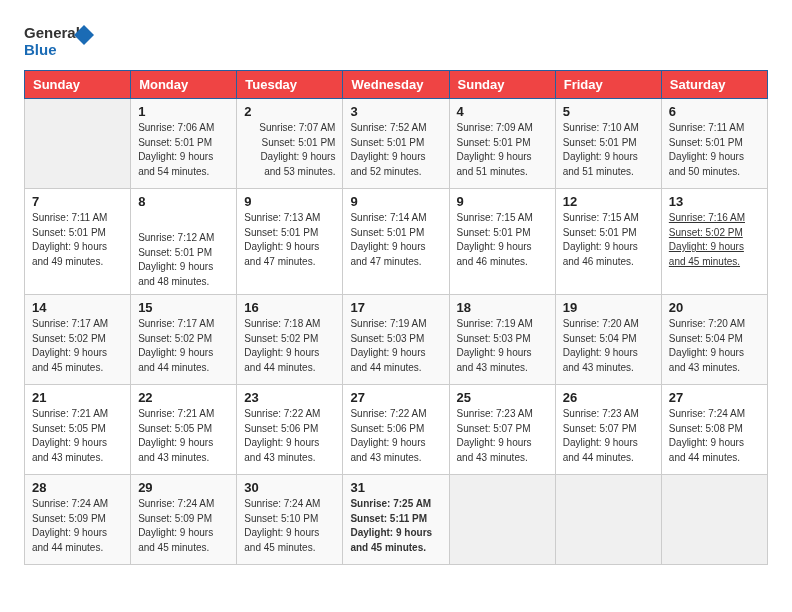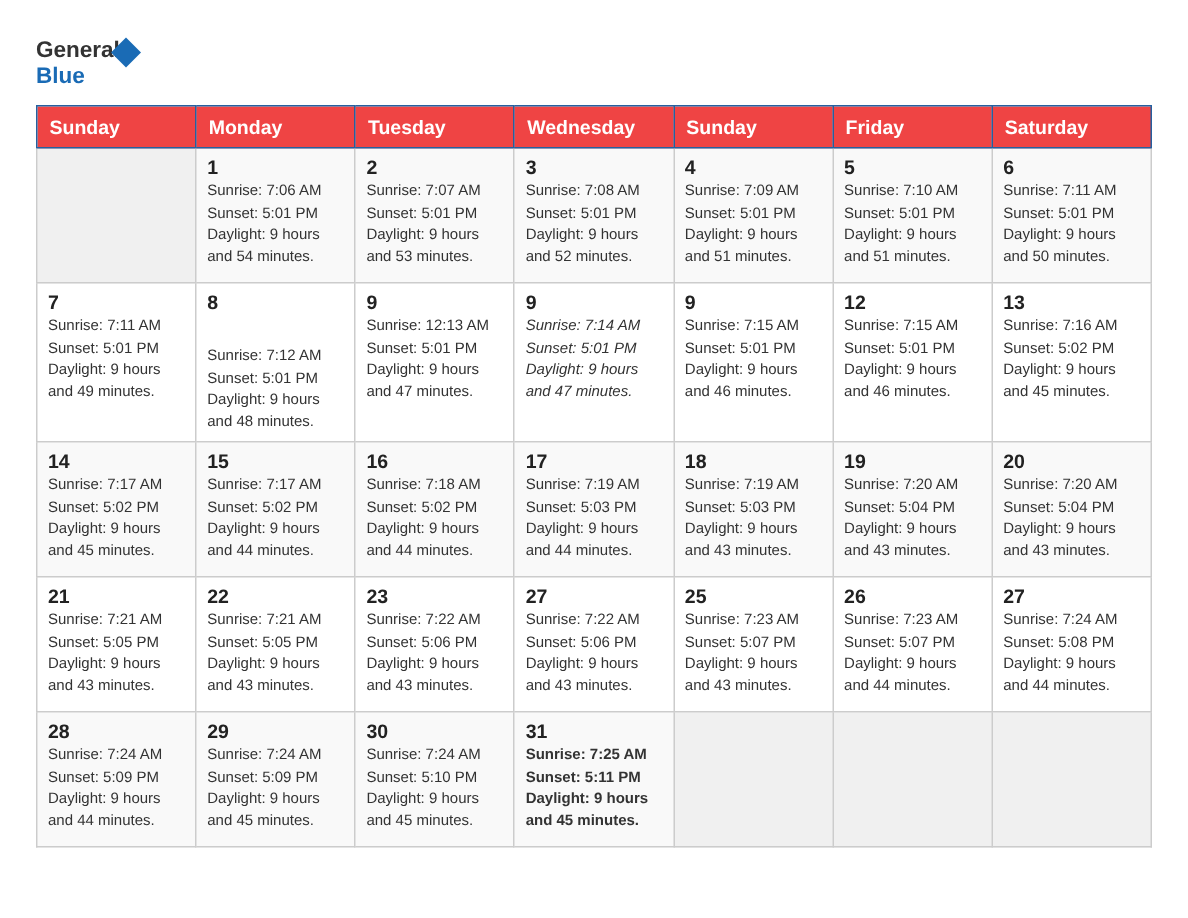--- a/index.html
+++ b/index.html
@@ -116,28 +116,28 @@
         <td class="empty-cell"></td>
         <td>
           <span class="day-number">1</span>
           <div class="day-info" style="white-space: pre-line;">Sunrise: 7:06 AM
 Sunset: 5:01 PM
 Daylight: 9 hours
 and 54 minutes.</div>
         </td>
         <td>
           <span class="day-number">2</span>
-          <div class="day-info" style="white-space: pre-line;">Sunrise: 7:07 AM
+          <div class="day-info" style="white-space: pre-line; text-align: right;">Sunrise: 7:07 AM
 Sunset: 5:01 PM
 Daylight: 9 hours
 and 53 minutes.</div>
         </td>
         <td>
           <span class="day-number">3</span>
-          <div class="day-info" style="white-space: pre-line;">Sunrise: 7:08 AM
+          <div class="day-info" style="white-space: pre-line;">Sunrise: 7:52 AM
 Sunset: 5:01 PM
 Daylight: 9 hours
 and 52 minutes.</div>
         </td>
         <td>
           <span class="day-number">4</span>
           <div class="day-info" style="white-space: pre-line;">Sunrise: 7:09 AM
 Sunset: 5:01 PM
 Daylight: 9 hours
 and 51 minutes.</div>
@@ -167,49 +167,49 @@
         </td>
         <td>
           <span class="day-number">8</span>
           <div class="day-info" style="white-space: pre-line; margin-top: 22px;">Sunrise: 7:12 AM
 Sunset: 5:01 PM
 Daylight: 9 hours
 and 48 minutes.</div>
         </td>
         <td>
           <span class="day-number">9</span>
-          <div class="day-info" style="white-space: pre-line;">Sunrise: 12:13 AM
+          <div class="day-info" style="white-space: pre-line;">Sunrise: 7:13 AM
 Sunset: 5:01 PM
 Daylight: 9 hours
 and 47 minutes.</div>
         </td>
         <td>
           <span class="day-number">9</span>
-          <div class="day-info" style="white-space: pre-line; font-style: italic;">Sunrise: 7:14 AM
+          <div class="day-info" style="white-space: pre-line;">Sunrise: 7:14 AM
 Sunset: 5:01 PM
 Daylight: 9 hours
 and 47 minutes.</div>
         </td>
         <td>
           <span class="day-number">9</span>
           <div class="day-info" style="white-space: pre-line;">Sunrise: 7:15 AM
 Sunset: 5:01 PM
 Daylight: 9 hours
 and 46 minutes.</div>
         </td>
         <td>
           <span class="day-number">12</span>
           <div class="day-info" style="white-space: pre-line;">Sunrise: 7:15 AM
 Sunset: 5:01 PM
 Daylight: 9 hours
 and 46 minutes.</div>
         </td>
         <td>
           <span class="day-number">13</span>
-          <div class="day-info" style="white-space: pre-line;">Sunrise: 7:16 AM
+          <div class="day-info" style="white-space: pre-line; text-decoration: underline;">Sunrise: 7:16 AM
 Sunset: 5:02 PM
 Daylight: 9 hours
 and 45 minutes.</div>
         </td>
       </tr>
       <tr>
         <td>
           <span class="day-number">14</span>
           <div class="day-info" style="white-space: pre-line;">Sunrise: 7:17 AM
 Sunset: 5:02 PM

